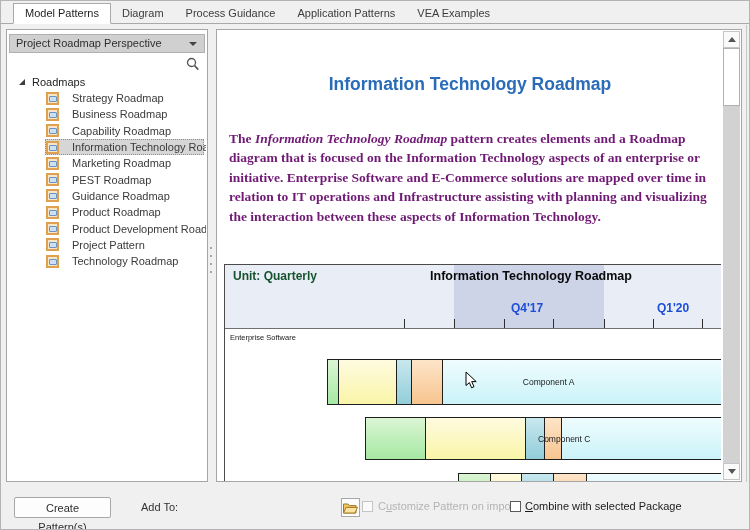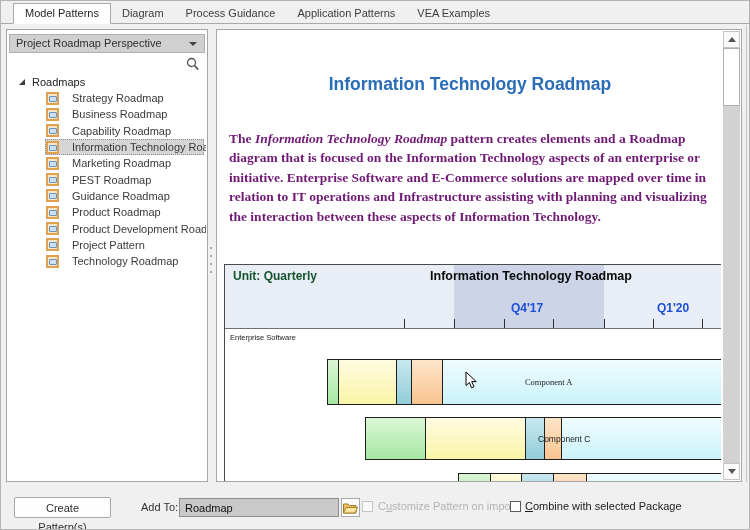--- a/index.html
+++ b/index.html
@@ -196,21 +196,21 @@
             <div class="tick" style="left: 229px;"></div>
             <div class="tick" style="left: 279px;"></div>
             <div class="tick" style="left: 328px;"></div>
             <div class="tick" style="left: 379px;"></div>
             <div class="tick" style="left: 428px;"></div>
             <div class="tick" style="left: 477px;"></div>
           </div>
       </div>
       <div id="rm-lane">Enterprise Software</div>
       <div id="rm-body">
-          <div class="bar" style="left: 102px; top: 94px; width: 396px; height: 46px; font-family: Liberation Serif, serif;">
+          <div class="bar" style="left: 102px; top: 94px; width: 396px; height: 46px;">
             <div class="seg" style="width: 11px; background: linear-gradient(rgb(220, 246, 212), rgb(165, 232, 163));"></div>
             <div class="seg" style="width: 58px; background: linear-gradient(rgb(255, 251, 224), rgb(249, 245, 168));"></div>
             <div class="seg" style="width: 15px; background: linear-gradient(rgb(200, 232, 239), rgb(146, 205, 217));"></div>
             <div class="seg" style="width: 31px; background: linear-gradient(rgb(253, 229, 201), rgb(248, 196, 143));"></div>
             <div class="seg" style="width: 281px; background: linear-gradient(rgb(239, 252, 254), rgb(203, 243, 249));"></div>
             <div class="bar-label">Component A</div>
           </div>
           <div class="bar" style="left: 140px; top: 152px; width: 356px; height: 43px;">
             <div class="seg" style="width: 60px; background: linear-gradient(rgb(220, 246, 212), rgb(165, 232, 163));"></div>
             <div class="seg" style="width: 100px; background: linear-gradient(rgb(255, 251, 224), rgb(249, 245, 168));"></div>
@@ -241,21 +241,20 @@
           <span class="arr-down"></span>
         </div>
     </div>
   </div>
 
   <div id="right-edge"></div>
 
   <div id="footer">
     <button id="create-btn">Create Pattern(s)</button>
     <span id="addto-label">Add To:</span>
-    <input id="addto-input" readonly="" value="Roadmap" style="">
     <div id="folder-btn">
       <svg width="15" height="12" viewBox="0 0 15 12">
         <path d="M0.5 2 L5 2 L6.5 3.6 L13 3.6 L13 11 L0.5 11 Z" fill="#f2c565" stroke="#a07a24" stroke-width="1"></path>
         <path d="M0.5 11 L3 5.4 L14.5 5.4 L12 11 Z" fill="#fbe3a2" stroke="#a07a24" stroke-width="1"></path>
       </svg>
     </div>
     <span class="cbx" id="cbx1"></span>
     <span class="cbx-label" id="cbx1-label"><span>C</span><span class="accel">u</span><span>stomize Pattern on import</span></span>
     <span class="cbx" id="cbx2"></span>
     <span class="cbx-label" id="cbx2-label"><span></span><span class="accel">C</span><span>ombine with selected Package</span></span>

